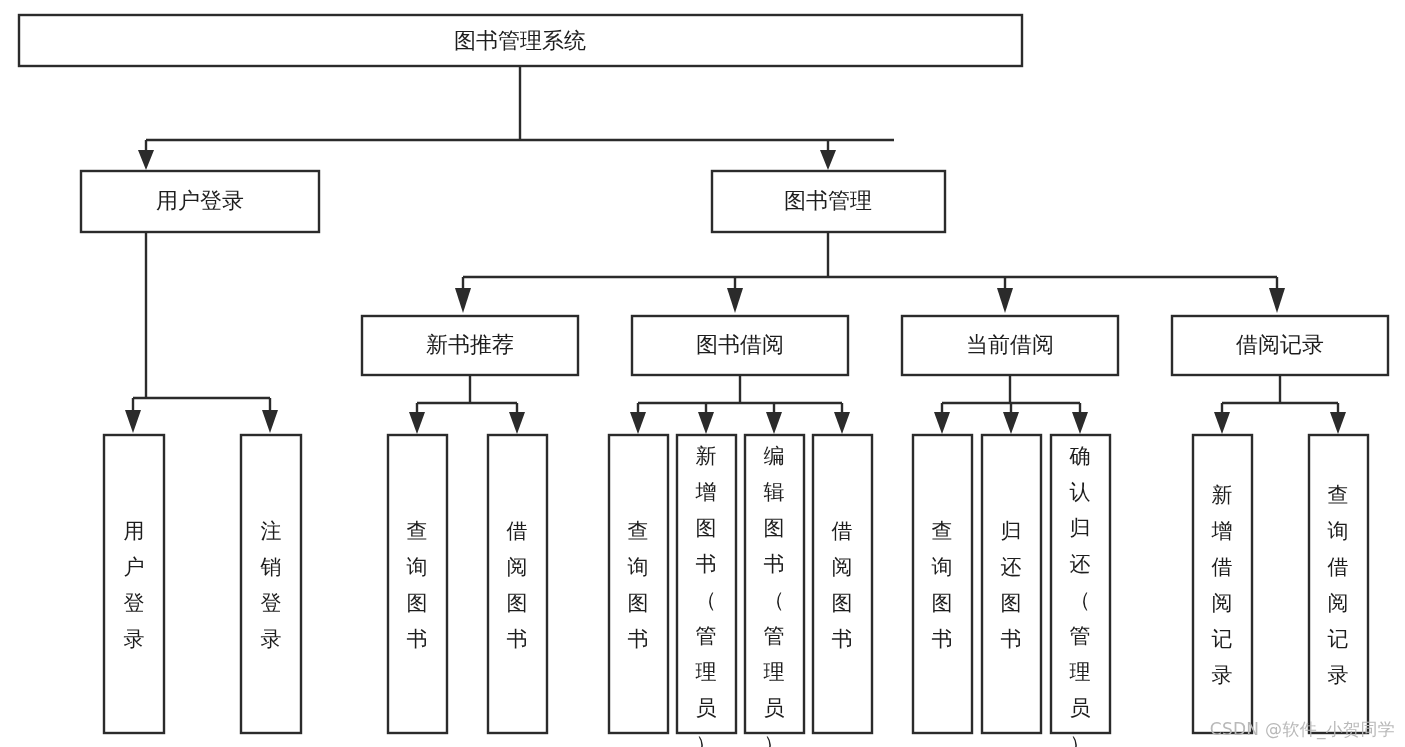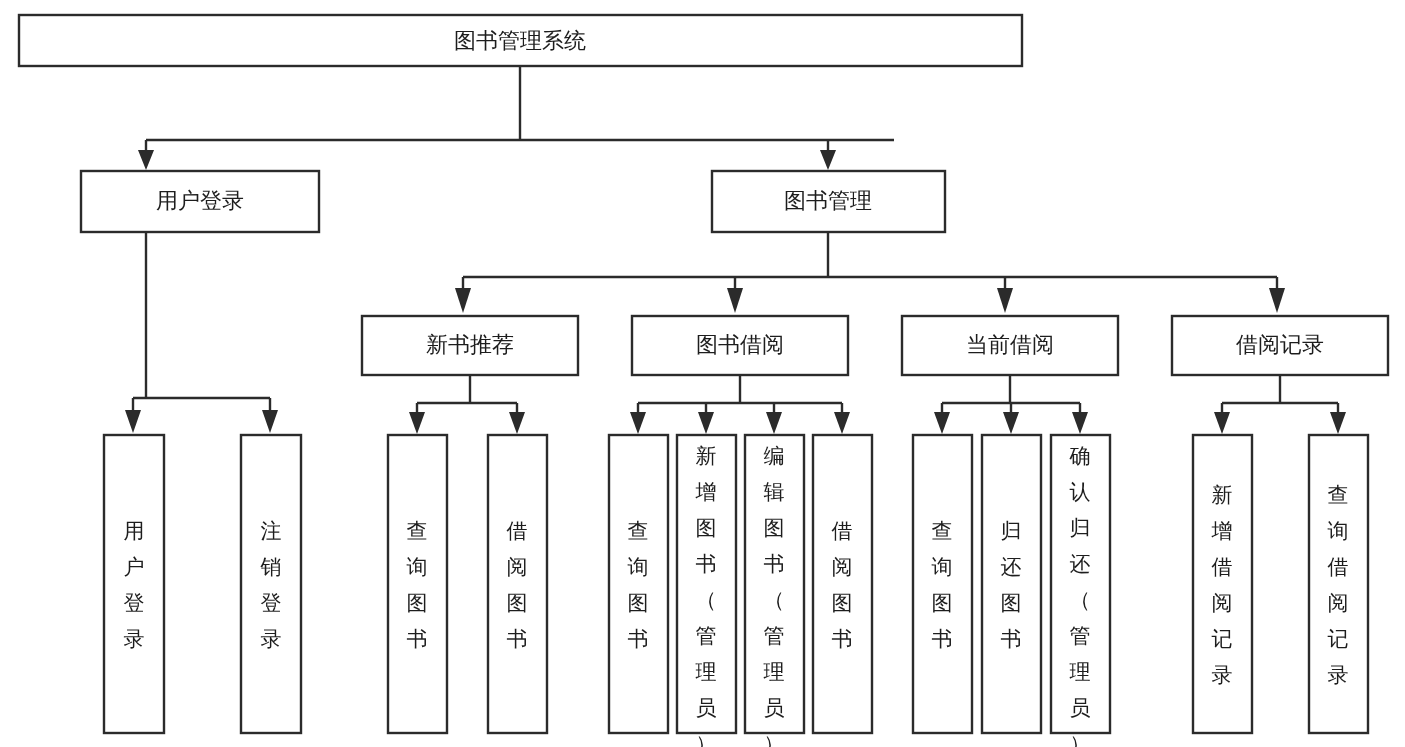--- a/index.html
+++ b/index.html
@@ -230,13 +230,14 @@
       <text class="node-label-v vtext" x="1222" y="0"><tspan x="1222" y="496" dominant-baseline="middle">新</tspan><tspan x="1222" y="532" dominant-baseline="middle">增</tspan><tspan x="1222" y="568" dominant-baseline="middle">借</tspan><tspan x="1222" y="604" dominant-baseline="middle">阅</tspan><tspan x="1222" y="640" dominant-baseline="middle">记</tspan><tspan x="1222" y="676" dominant-baseline="middle">录</tspan></text>
     </g>
 
     <g>
       <rect class="node-box" x="1309" y="435" width="59" height="298"></rect>
       <text class="node-label-v vtext" x="1338" y="0"><tspan x="1338" y="496" dominant-baseline="middle">查</tspan><tspan x="1338" y="532" dominant-baseline="middle">询</tspan><tspan x="1338" y="568" dominant-baseline="middle">借</tspan><tspan x="1338" y="604" dominant-baseline="middle">阅</tspan><tspan x="1338" y="640" dominant-baseline="middle">记</tspan><tspan x="1338" y="676" dominant-baseline="middle">录</tspan></text>
     </g>
 
   </svg>
 
+  <div class="watermark-text">CSDN @软件_小贺同学</div>
 </div>
 
 </body></html>

